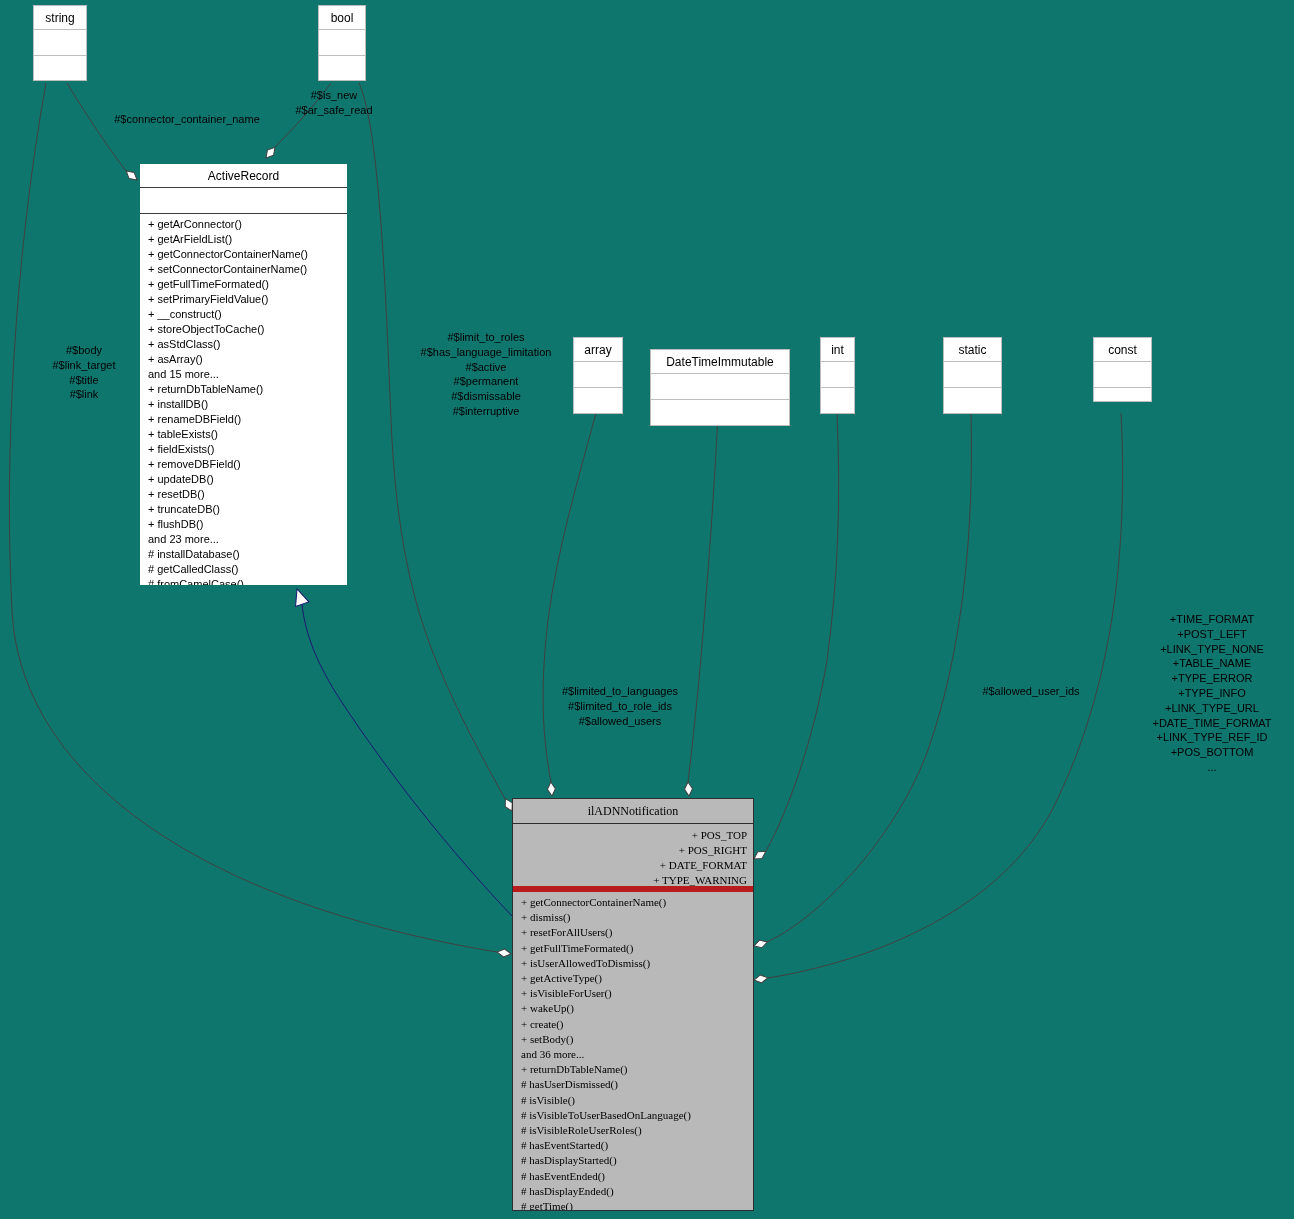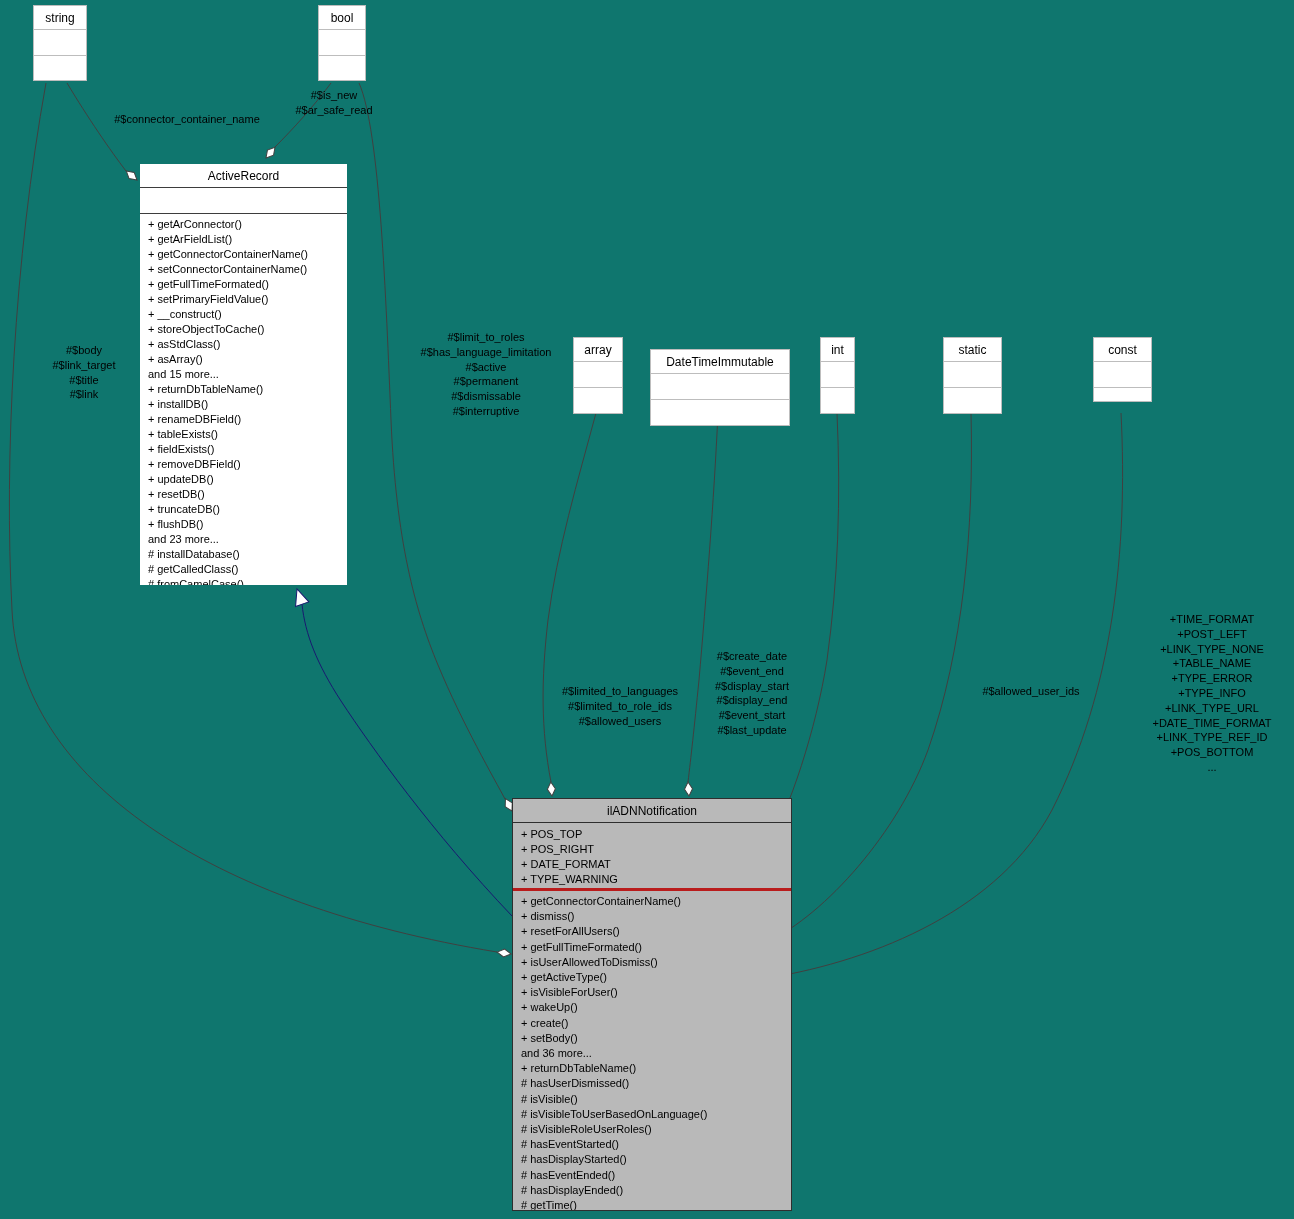--- a/index.html
+++ b/index.html
@@ -14,21 +14,21 @@
   .node.hl{background:#b9b9b9;border:1px solid #2e2e2e;}
   .n-title{text-align:center;font-size:12px;flex:0 0 auto;box-sizing:border-box;padding:5px 4px 4px 4px;}
   .light .n-title{border-bottom:1px solid #bdbdbd;}
   .dark .n-title{border-bottom:1px solid #3d3d3d;}
   .hl .n-title{border-bottom:1px solid #2e2e2e;}
   .n-empty{flex:0 0 25px;box-sizing:border-box;}
   .light .n-empty + .n-empty{border-top:1px solid #bdbdbd;}
   .dark .n-empty{border-bottom:1px solid #3d3d3d;flex:0 0 26px;}
   .members{flex:1 1 auto;box-sizing:border-box;padding:3px 6px 2px 8px;font-size:11px;line-height:15px;text-align:left;overflow:hidden;}
   .members.tight{line-height:15.2px;}
-  .members.attrs{flex:0 0 68px;border-bottom:3px solid #b91c1c;padding-top:4px;}
+  .members.attrs{flex:0 0 68px;border-bottom:6px solid #b91c1c;padding-top:4px;text-align:right;}
   .m{white-space:nowrap;}
   .edge-label{position:absolute;transform:translateX(-50%);text-align:center;font-size:11px;line-height:14.8px;white-space:nowrap;}
 </style>
 </head>
 <body>
 
 <div class="canvas">
 
   <svg class="edges" viewBox="0 0 1294 1219">
     <g fill="none" stroke="#404040" stroke-width="1">
@@ -124,21 +124,21 @@
     <div class="n-empty"></div>
     <div class="n-empty"></div>
   </div>
 
   <div class="node light" style="left:1093px;top:337px;width:59px;height:65px;">
     <div class="n-title">const</div>
     <div class="n-empty"></div>
     <div class="n-empty"></div>
   </div>
 
-  <div class="node hl" style="left:512px;top:798px;width:280px;height:413px;">
+  <div class="node hl" style="left:512px;top:798px;width:242px;height:413px;font-family:Liberation Serif, serif;">
     <div class="n-title">ilADNNotification</div>
     <div class="members attrs">
         <div class="m">+ POS_TOP</div>
         <div class="m">+ POS_RIGHT</div>
         <div class="m">+ DATE_FORMAT</div>
         <div class="m">+ TYPE_WARNING</div>
       </div>
     <div class="members tight">
         <div class="m">+ getConnectorContainerName()</div>
         <div class="m">+ dismiss()</div>
@@ -188,28 +188,20 @@
       <div>#$dismissable</div>
       <div>#$interruptive</div>
     </div>
 
   <div class="edge-label" style="left:620px;top:684px;">
       <div>#$limited_to_languages</div>
       <div>#$limited_to_role_ids</div>
       <div>#$allowed_users</div>
     </div>
 
-  <div class="edge-label" style="left:752px;top:649px;">
-      <div>#$create_date</div>
-      <div>#$event_end</div>
-      <div>#$display_start</div>
-      <div>#$display_end</div>
-      <div>#$event_start</div>
-      <div>#$last_update</div>
-    </div>
 
 
   <div class="edge-label" style="left:1031px;top:684px;">
       <div>#$allowed_user_ids</div>
     </div>
 
   <div class="edge-label" style="left:1212px;top:612px;">
       <div>+TIME_FORMAT</div>
       <div>+POST_LEFT</div>
       <div>+LINK_TYPE_NONE</div>

